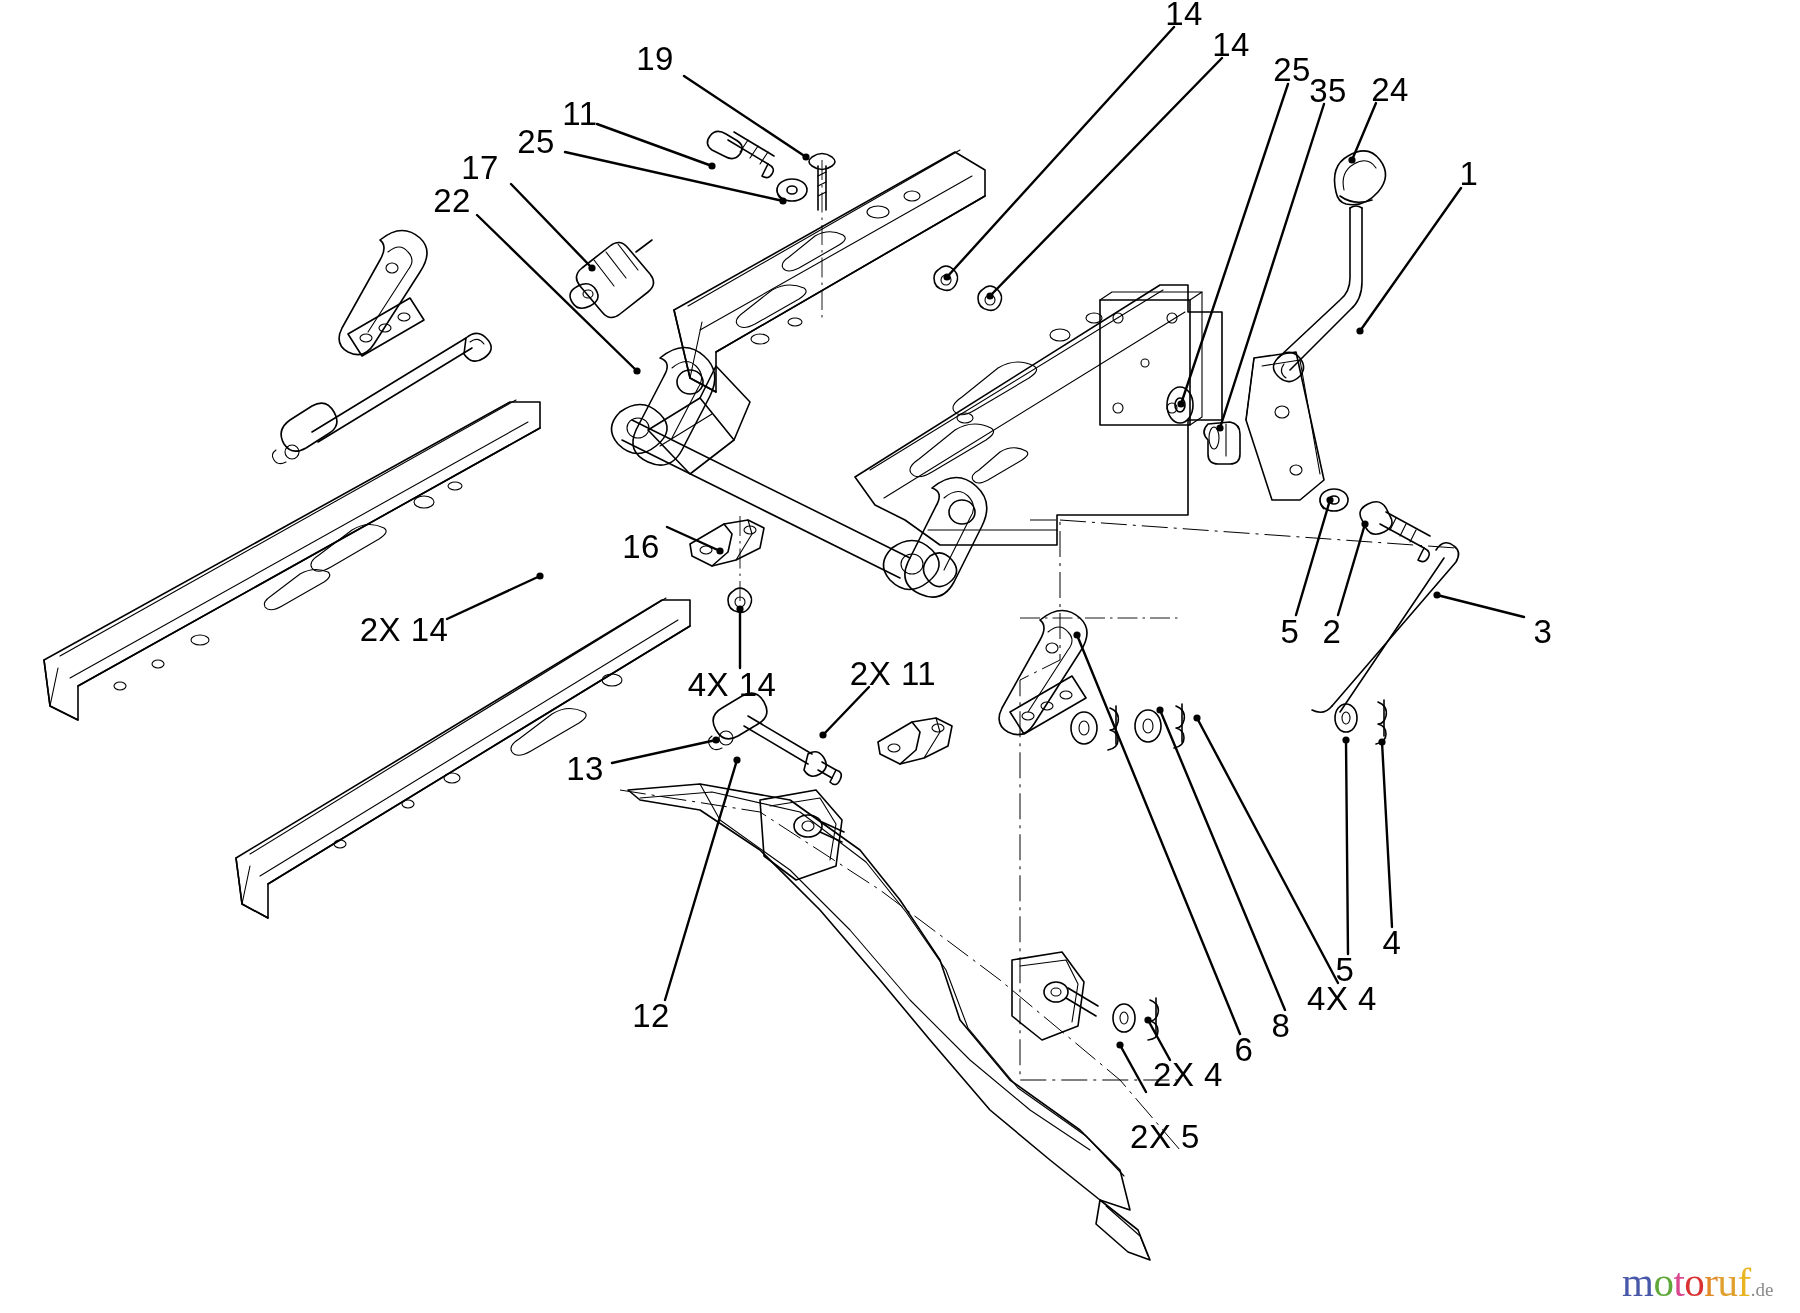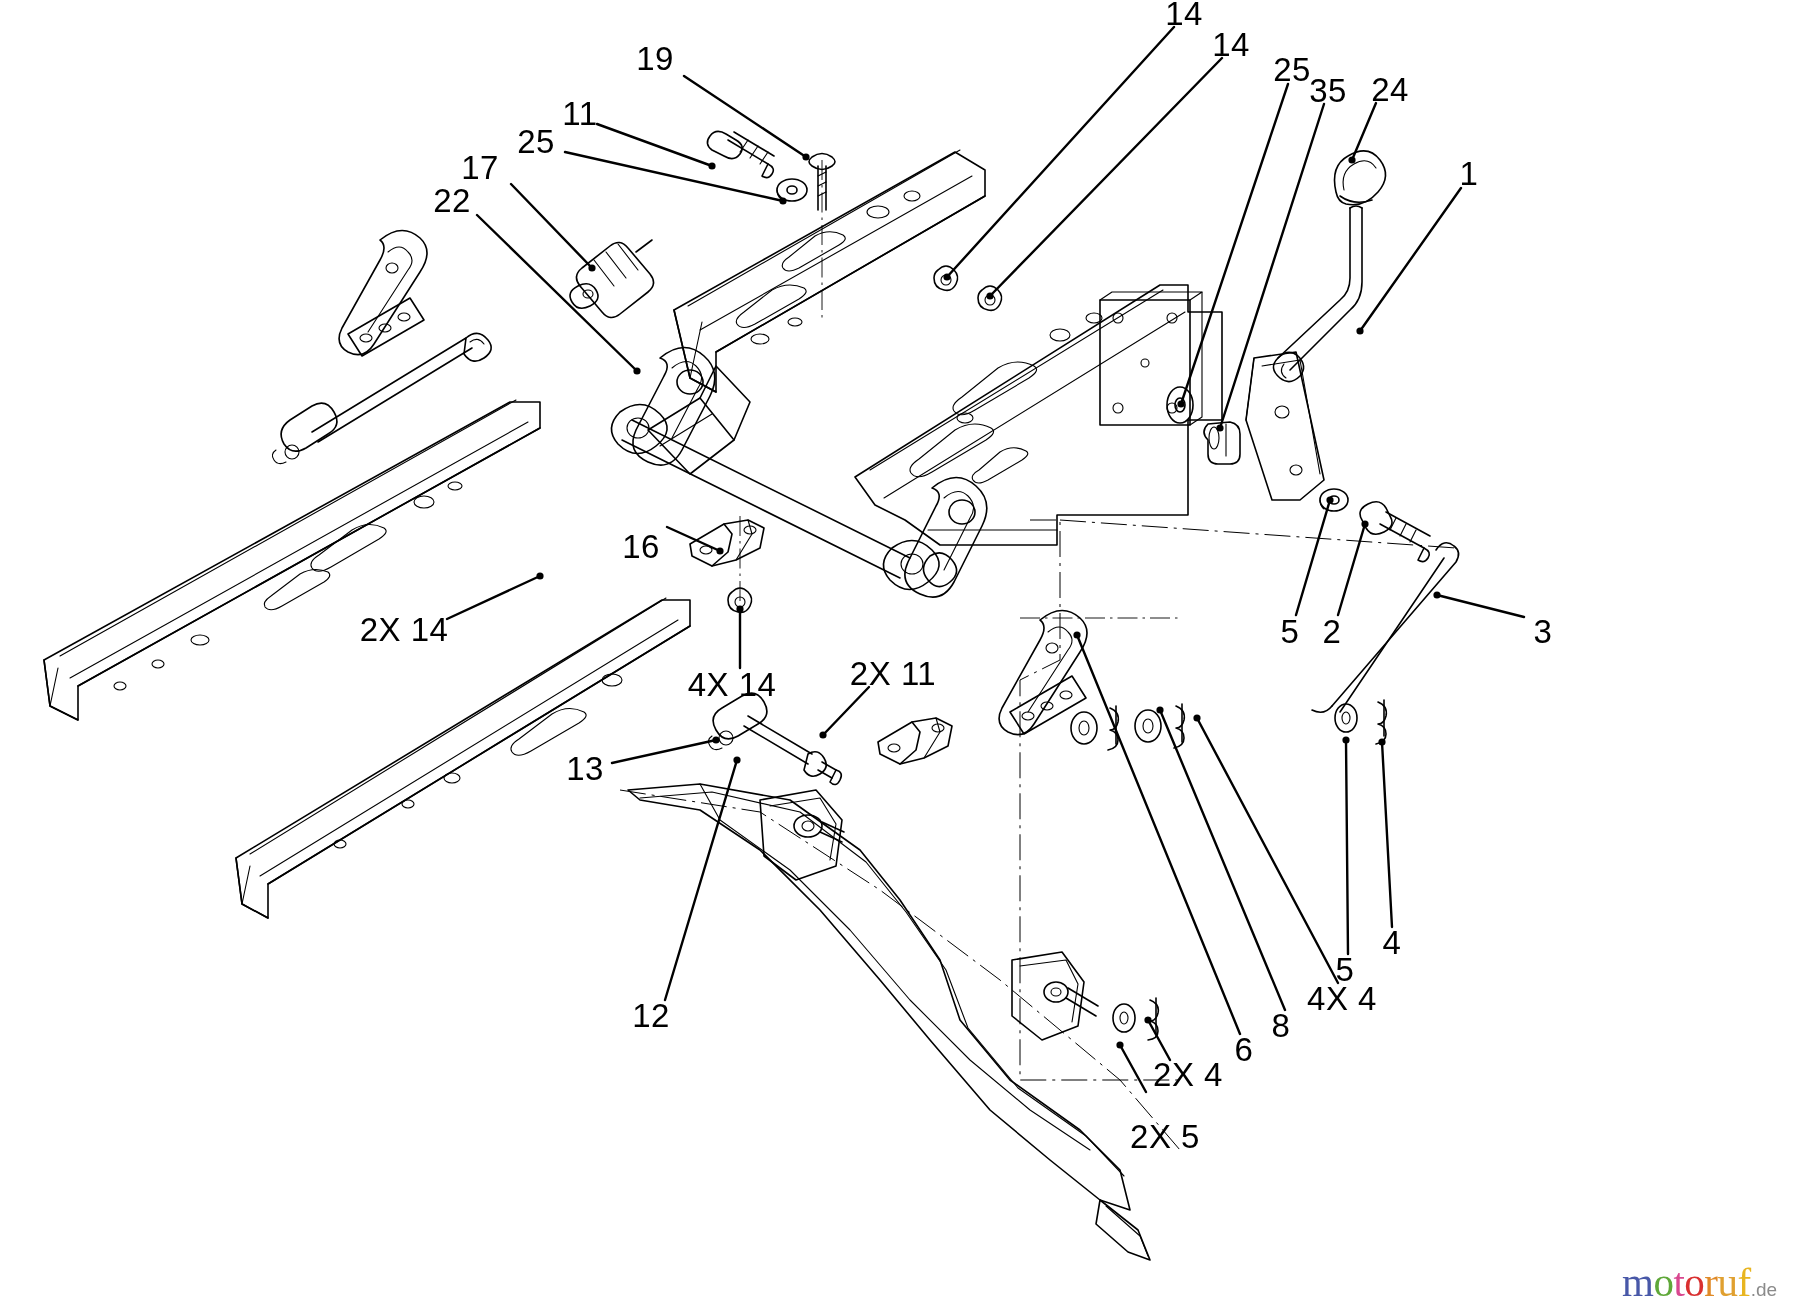--- a/index.html
+++ b/index.html
@@ -44,21 +44,21 @@
     height: 48px;
   }
   #watermark .wm-text {
     font-family: "Liberation Serif", serif;
     font-size: 41px;
     line-height: 1;
     letter-spacing: -0.5px;
     text-align: right;
   }
   #watermark .suffix {
-    font-family: Liberation Sans, sans-serif;
+    font-family: Liberation Serif, serif;
     font-size: 19px;
     color: #8a8a8a;
     letter-spacing: 0;
   }
 </style>
 </head>
 <body>
 
 <div id="page">
 

